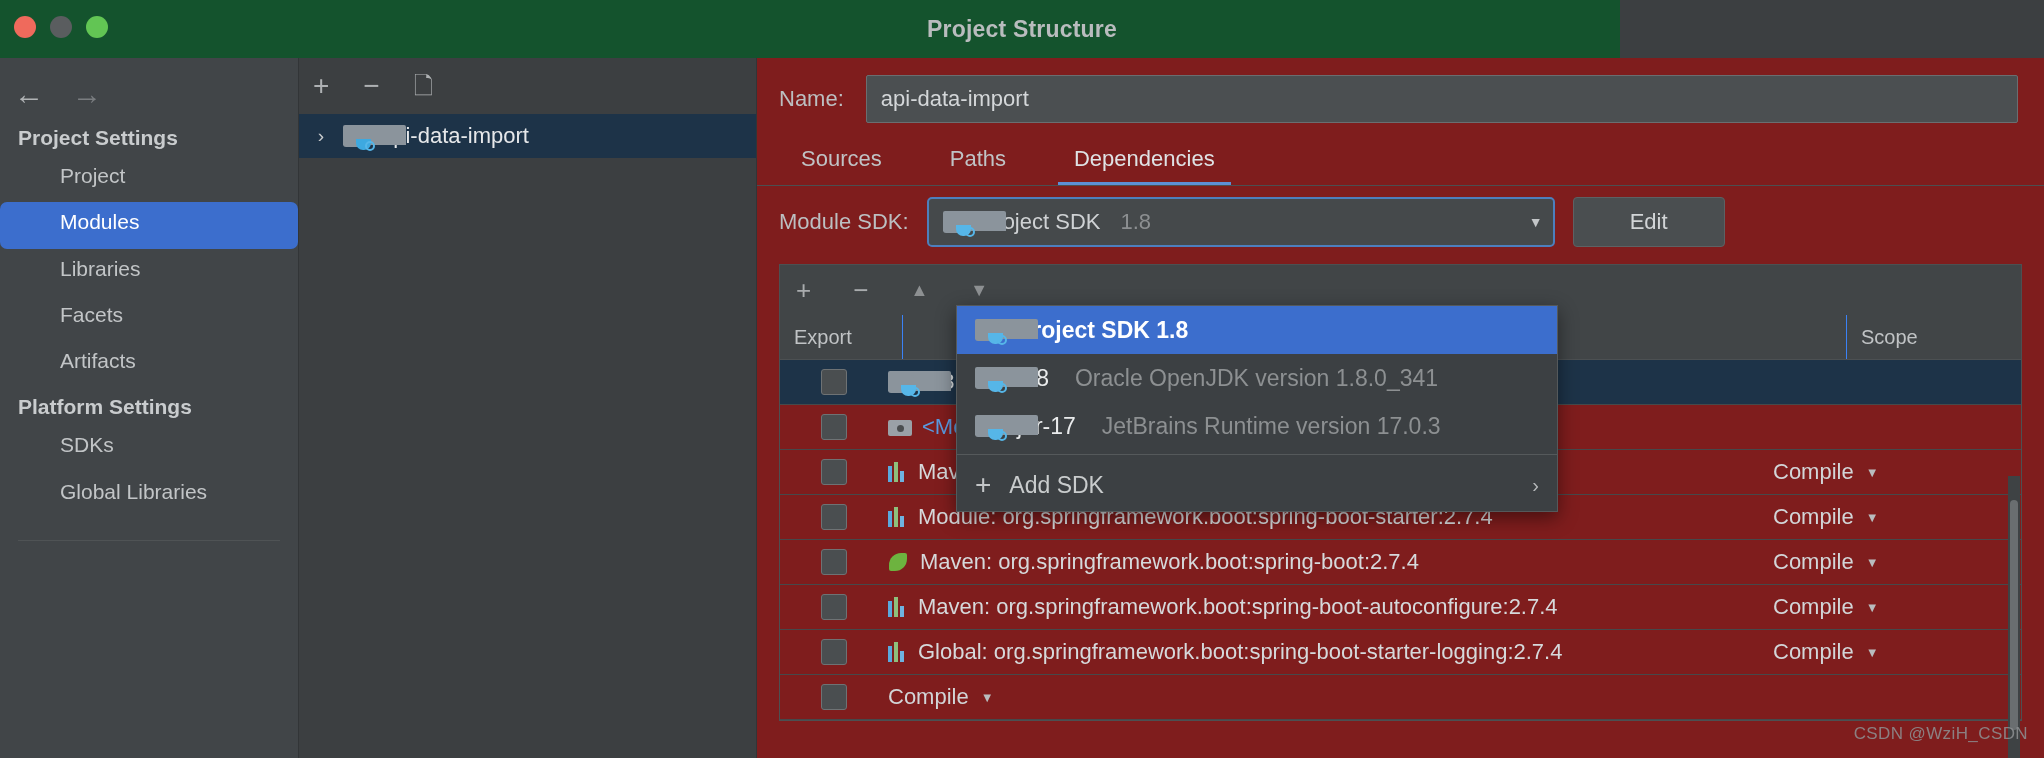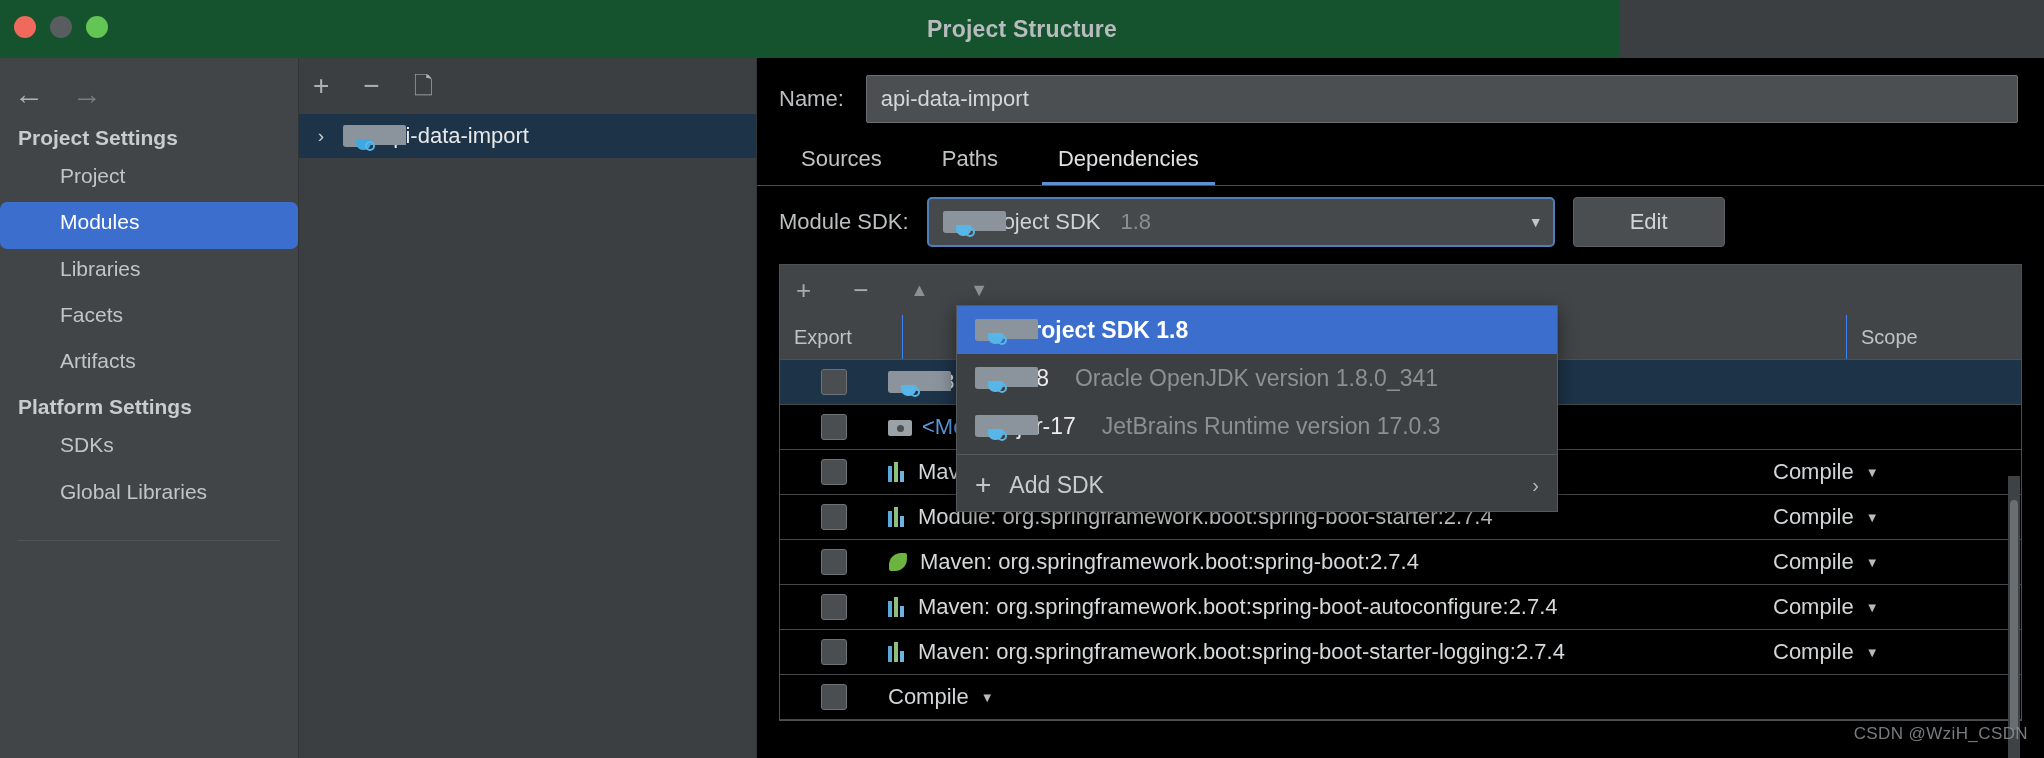--- a/index.html
+++ b/index.html
@@ -64,31 +64,31 @@
   .fold{position:relative;width:26px;height:22px;flex:0 0 26px;}
   .fold .body{position:absolute;left:0;top:4px;width:26px;height:18px;background:#8b949c;border-radius:2px 3px 3px 3px;}
   .fold .tab{position:absolute;left:0;top:0;width:11px;height:6px;background:#8b949c;border-radius:2px 2px 0 0;}
   .fold .cup{position:absolute;right:-2px;bottom:-3px;width:15px;height:11px;background:#56b6e8;border-radius:0 0 7px 7px;}
   .fold .cup:after{content:"";position:absolute;right:-4px;top:2px;width:6px;height:6px;border:2px solid #56b6e8;border-radius:50%;}
   .fold.blue .cup{background:#3ea9e0;}
 
   
   .content{
     position:absolute;left:757px;top:58px;width:1287px;height:700px;
-    background:#000000;
+    background:#7f1d1d;
   }
   .name-row{display:flex;align-items:center;height:62px;padding:10px 0 0 22px;gap:22px;}
   .name-label{font-size:22px;color:#bcbfc1;}
   .name-input{
     flex:1;margin-right:26px;height:46px;background:#4b4f51;
     border:1px solid #6a6e70;border-radius:2px;display:flex;align-items:center;
     padding-left:14px;font-size:22px;color:#d4d7d9;
   }
 
-  .tabs{display:flex;align-items:flex-end;gap:8px;height:56px;padding-left:18px;position:relative;}
+  .tabs{display:flex;align-items:flex-end;gap:16px;height:56px;padding-left:18px;position:relative;}
   .tab{
     font-size:22px;color:#c0c3c5;padding:0 26px 14px 26px;position:relative;
   }
   .tab.active{color:#dfe2e4;}
   .tab.active:after{
     content:"";position:absolute;left:10px;right:10px;bottom:0;height:4px;background:#5c8fd6;
   }
   .tabs-underline{
     position:absolute;left:0;right:0;bottom:0;height:1px;background:#4b4f51;
   }
@@ -378,21 +378,21 @@
       <div class="dep-row">
         <span class="chk-cell">
           <span class="chk"></span>
         </span>
         <span class="name-cell">
           <span class="mvn">
               <i class="a"></i>
               <i class="b"></i>
               <i class="c"></i>
             </span>
-          <span>Maven: org.springframework.boot:spring-boot-starter-logging:2.7.4</span>
+          <span>Global: org.springframework.boot:spring-boot-starter-logging:2.7.4</span>
         </span>
         <span class="scope-cell">
           <span>Compile</span>
           <span class="scope-caret">▼</span>
         </span>
       </div>
 
       <div class="dep-row">
         <span class="chk-cell">
           <span class="chk"></span>

